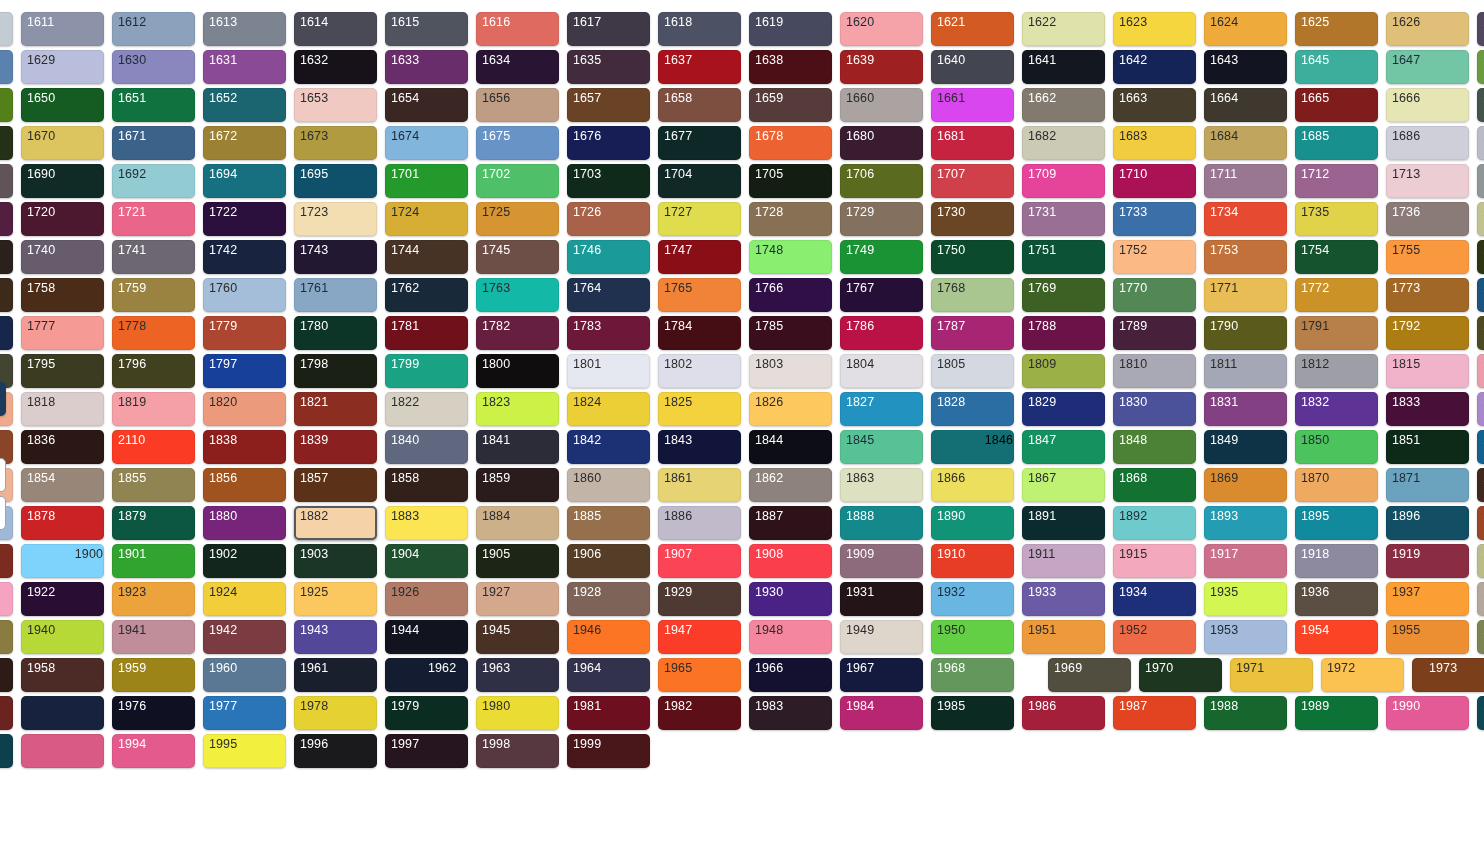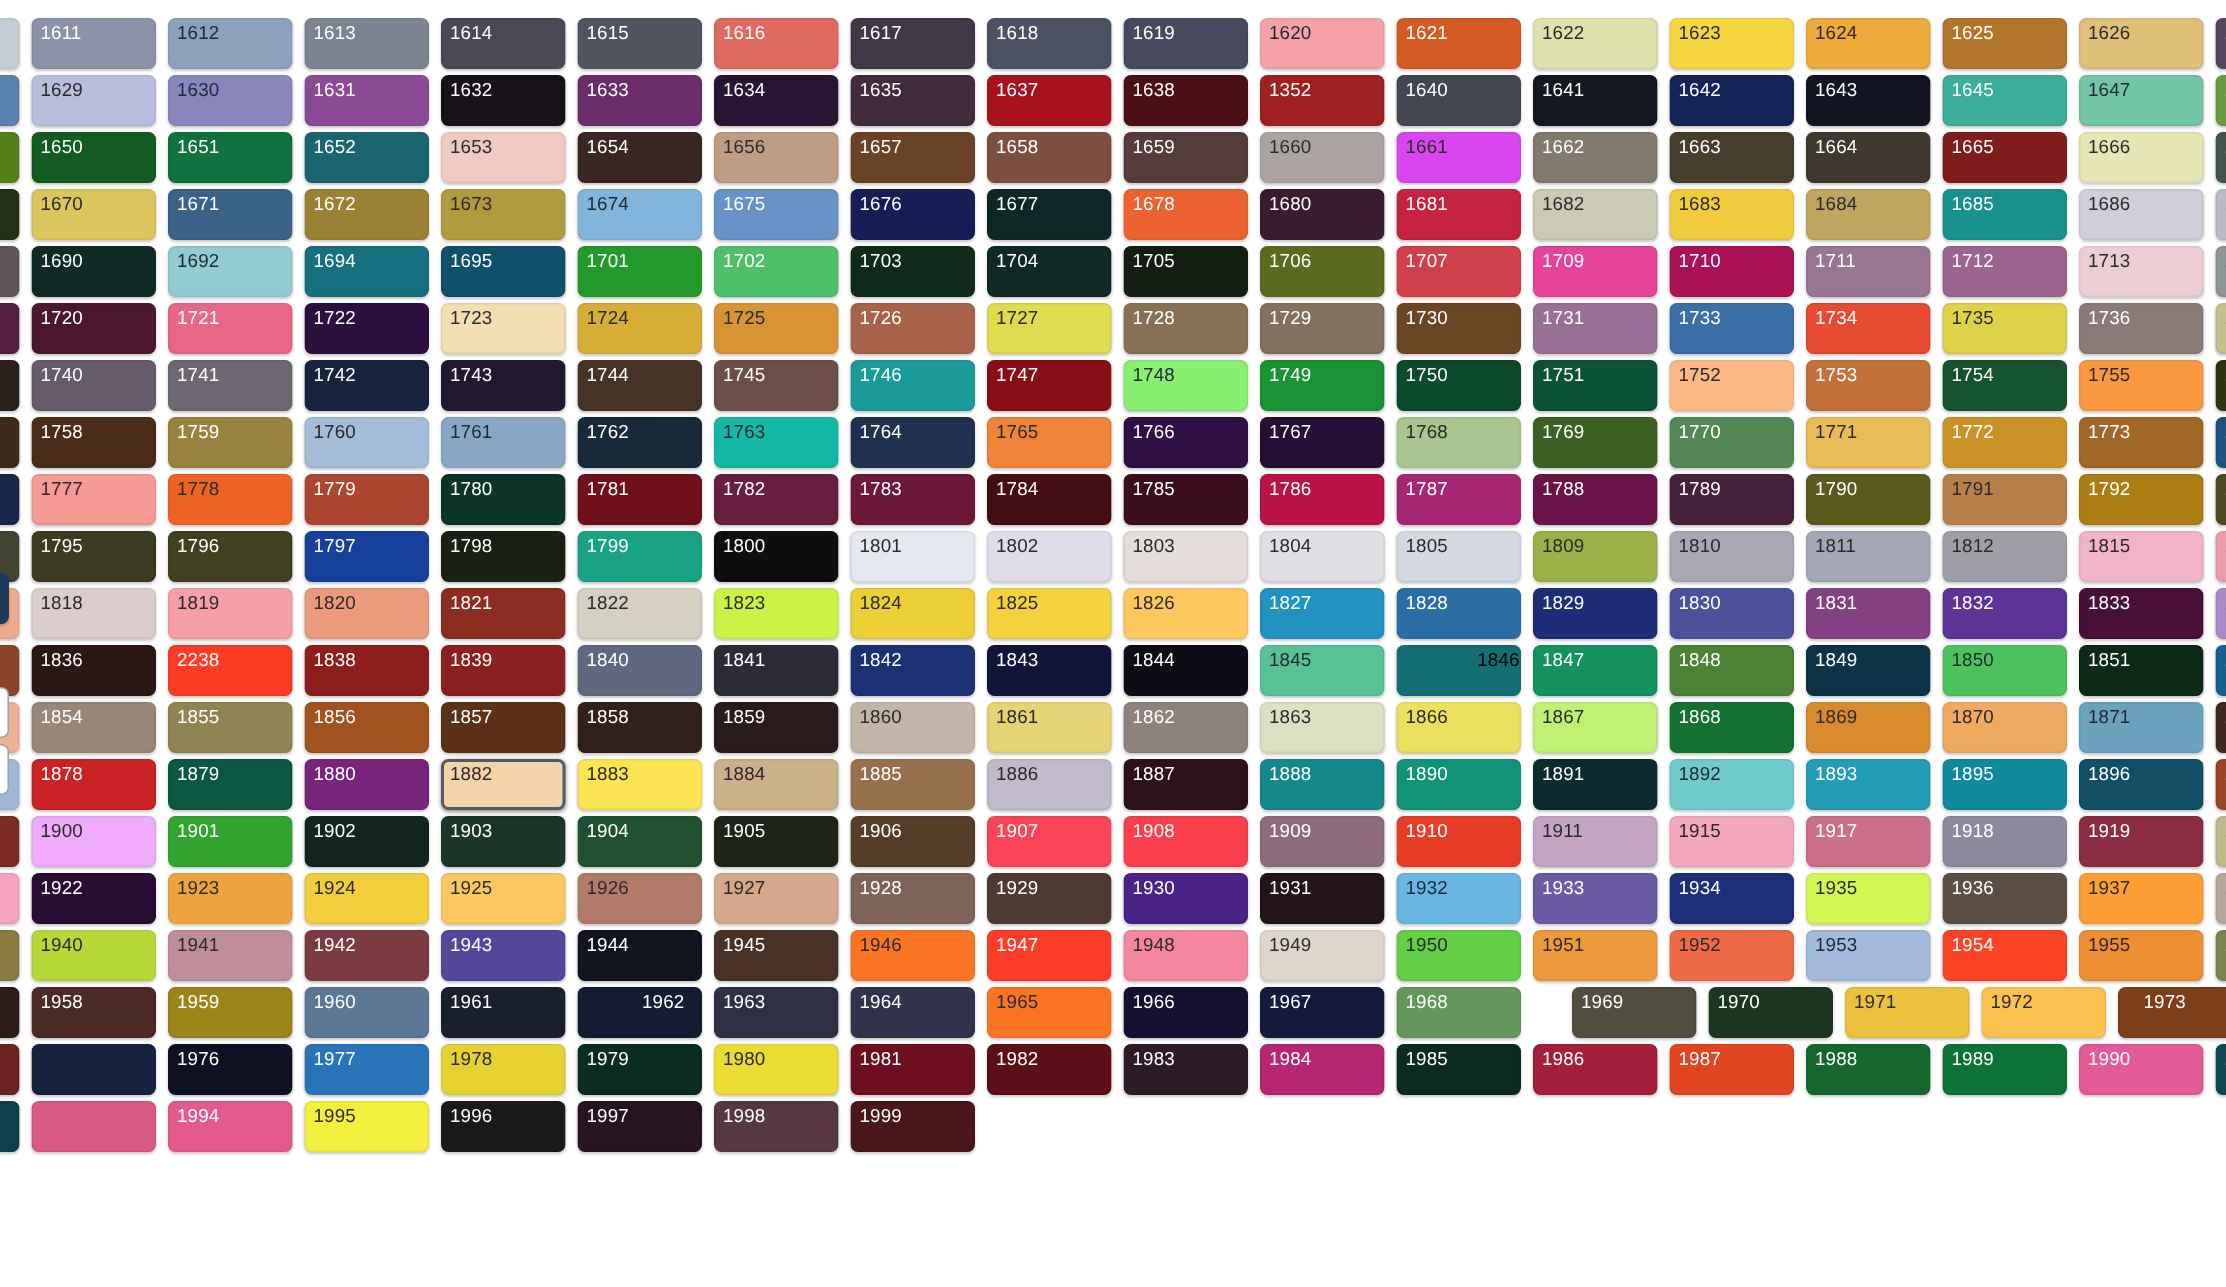--- a/index.html
+++ b/index.html
@@ -86,21 +86,21 @@
       <div class="swatch" style="background: rgb(91, 129, 175); color: rgb(255, 255, 255);"></div>
       <div class="swatch" style="background: rgb(184, 190, 219); color: rgb(43, 43, 43);"><span>1629</span></div>
       <div class="swatch" style="background: rgb(137, 135, 189); color: rgb(29, 42, 54);"><span>1630</span></div>
       <div class="swatch" style="background: rgb(138, 74, 150); color: rgb(255, 255, 255);"><span>1631</span></div>
       <div class="swatch" style="background: rgb(23, 18, 26); color: rgb(255, 255, 255);"><span>1632</span></div>
       <div class="swatch" style="background: rgb(106, 45, 108); color: rgb(255, 255, 255);"><span>1633</span></div>
       <div class="swatch" style="background: rgb(42, 20, 52); color: rgb(255, 255, 255);"><span>1634</span></div>
       <div class="swatch" style="background: rgb(67, 43, 62); color: rgb(255, 255, 255);"><span>1635</span></div>
       <div class="swatch" style="background: rgb(168, 18, 28); color: rgb(255, 255, 255);"><span>1637</span></div>
       <div class="swatch" style="background: rgb(76, 15, 22); color: rgb(255, 255, 255);"><span>1638</span></div>
-      <div class="swatch" style="background: rgb(158, 32, 32); color: rgb(255, 255, 255);"><span>1352</span></div>
+      <div class="swatch" style="background: rgb(158, 32, 32); color: rgb(255, 255, 255);"><span>1639</span></div>
       <div class="swatch" style="background: rgb(67, 70, 81); color: rgb(255, 255, 255);"><span>1640</span></div>
       <div class="swatch" style="background: rgb(19, 23, 32); color: rgb(255, 255, 255);"><span>1641</span></div>
       <div class="swatch" style="background: rgb(21, 36, 87); color: rgb(255, 255, 255);"><span>1642</span></div>
       <div class="swatch" style="background: rgb(18, 21, 33); color: rgb(255, 255, 255);"><span>1643</span></div>
       <div class="swatch" style="background: rgb(60, 174, 155); color: rgb(255, 255, 255);"><span>1645</span></div>
       <div class="swatch" style="background: rgb(114, 197, 165); color: rgb(29, 42, 54);"><span>1647</span></div>
       <div class="swatch" style="background: rgb(106, 155, 64); color: rgb(255, 255, 255);"><span>1648</span></div>
       <div class="swatch" style="background: rgb(84, 128, 25); color: rgb(255, 255, 255);"></div>
       <div class="swatch" style="background: rgb(20, 92, 33); color: rgb(255, 255, 255);"><span>1650</span></div>
       <div class="swatch" style="background: rgb(16, 115, 63); color: rgb(255, 255, 255);"><span>1651</span></div>
@@ -258,21 +258,21 @@
       <div class="swatch" style="background: rgb(34, 147, 192); color: rgb(255, 255, 255);"><span>1827</span></div>
       <div class="swatch" style="background: rgb(42, 110, 164); color: rgb(255, 255, 255);"><span>1828</span></div>
       <div class="swatch" style="background: rgb(30, 45, 119); color: rgb(255, 255, 255);"><span>1829</span></div>
       <div class="swatch" style="background: rgb(75, 82, 153); color: rgb(255, 255, 255);"><span>1830</span></div>
       <div class="swatch" style="background: rgb(131, 65, 132); color: rgb(255, 255, 255);"><span>1831</span></div>
       <div class="swatch" style="background: rgb(93, 52, 150); color: rgb(255, 255, 255);"><span>1832</span></div>
       <div class="swatch" style="background: rgb(72, 15, 56); color: rgb(255, 255, 255);"><span>1833</span></div>
       <div class="swatch" style="background: rgb(168, 136, 200); color: rgb(43, 43, 43);"><span>1834</span></div>
       <div class="swatch" style="background: rgb(138, 68, 39); color: rgb(255, 255, 255);"></div>
       <div class="swatch" style="background: rgb(43, 23, 20); color: rgb(255, 255, 255);"><span>1836</span></div>
-      <div class="swatch" style="background: rgb(251, 59, 35); color: rgb(255, 255, 255);"><span>2238</span></div>
+      <div class="swatch" style="background: rgb(251, 59, 35); color: rgb(255, 255, 255);"><span>2110</span></div>
       <div class="swatch" style="background: rgb(140, 30, 28); color: rgb(255, 255, 255);"><span>1838</span></div>
       <div class="swatch" style="background: rgb(138, 32, 32); color: rgb(255, 255, 255);"><span>1839</span></div>
       <div class="swatch" style="background: rgb(96, 104, 128); color: rgb(255, 255, 255);"><span>1840</span></div>
       <div class="swatch" style="background: rgb(44, 44, 56); color: rgb(255, 255, 255);"><span>1841</span></div>
       <div class="swatch" style="background: rgb(28, 49, 116); color: rgb(255, 255, 255);"><span>1842</span></div>
       <div class="swatch" style="background: rgb(17, 21, 58); color: rgb(255, 255, 255);"><span>1843</span></div>
       <div class="swatch" style="background: rgb(13, 13, 22); color: rgb(255, 255, 255);"><span>1844</span></div>
       <div class="swatch" style="background: rgb(87, 194, 149); color: rgb(29, 42, 54);"><span>1845</span></div>
       <div class="swatch" style="background: rgb(19, 111, 116); color: #000000; text-align: right;"><span>1846</span></div>
       <div class="swatch" style="background: rgb(19, 145, 95); color: rgb(255, 255, 255);"><span>1847</span></div>
@@ -311,21 +311,21 @@
       <div class="swatch" style="background: rgb(45, 19, 25); color: rgb(255, 255, 255);"><span>1887</span></div>
       <div class="swatch" style="background: rgb(20, 137, 140); color: rgb(255, 255, 255);"><span>1888</span></div>
       <div class="swatch" style="background: rgb(16, 147, 119); color: rgb(255, 255, 255);"><span>1890</span></div>
       <div class="swatch" style="background: rgb(12, 43, 47); color: rgb(255, 255, 255);"><span>1891</span></div>
       <div class="swatch" style="background: rgb(111, 203, 203); color: rgb(29, 42, 54);"><span>1892</span></div>
       <div class="swatch" style="background: rgb(36, 156, 180); color: rgb(255, 255, 255);"><span>1893</span></div>
       <div class="swatch" style="background: rgb(17, 138, 158); color: rgb(255, 255, 255);"><span>1895</span></div>
       <div class="swatch" style="background: rgb(18, 78, 100); color: rgb(255, 255, 255);"><span>1896</span></div>
       <div class="swatch" style="background: rgb(155, 70, 38); color: rgb(255, 255, 255);"><span>1898</span></div>
       <div class="swatch" style="background: rgb(123, 43, 31); color: rgb(255, 255, 255);"></div>
-      <div class="swatch" style="background: #f0abfc; color: rgb(43, 43, 43);"><span>1900</span></div>
+      <div class="swatch" style="background: #7dd3fc; color: rgb(43, 43, 43); text-align: right;"><span>1900</span></div>
       <div class="swatch" style="background: rgb(49, 163, 47); color: rgb(255, 255, 255);"><span>1901</span></div>
       <div class="swatch" style="background: rgb(18, 38, 29); color: rgb(255, 255, 255);"><span>1902</span></div>
       <div class="swatch" style="background: rgb(27, 53, 38); color: rgb(255, 255, 255);"><span>1903</span></div>
       <div class="swatch" style="background: rgb(31, 81, 48); color: rgb(255, 255, 255);"><span>1904</span></div>
       <div class="swatch" style="background: rgb(28, 37, 22); color: rgb(255, 255, 255);"><span>1905</span></div>
       <div class="swatch" style="background: rgb(85, 61, 40); color: rgb(255, 255, 255);"><span>1906</span></div>
       <div class="swatch" style="background: rgb(251, 68, 85); color: rgb(255, 255, 255);"><span>1907</span></div>
       <div class="swatch" style="background: rgb(251, 62, 76); color: rgb(255, 255, 255);"><span>1908</span></div>
       <div class="swatch" style="background: rgb(142, 107, 124); color: rgb(255, 255, 255);"><span>1909</span></div>
       <div class="swatch" style="background: rgb(231, 60, 38); color: rgb(255, 255, 255);"><span>1910</span></div>

